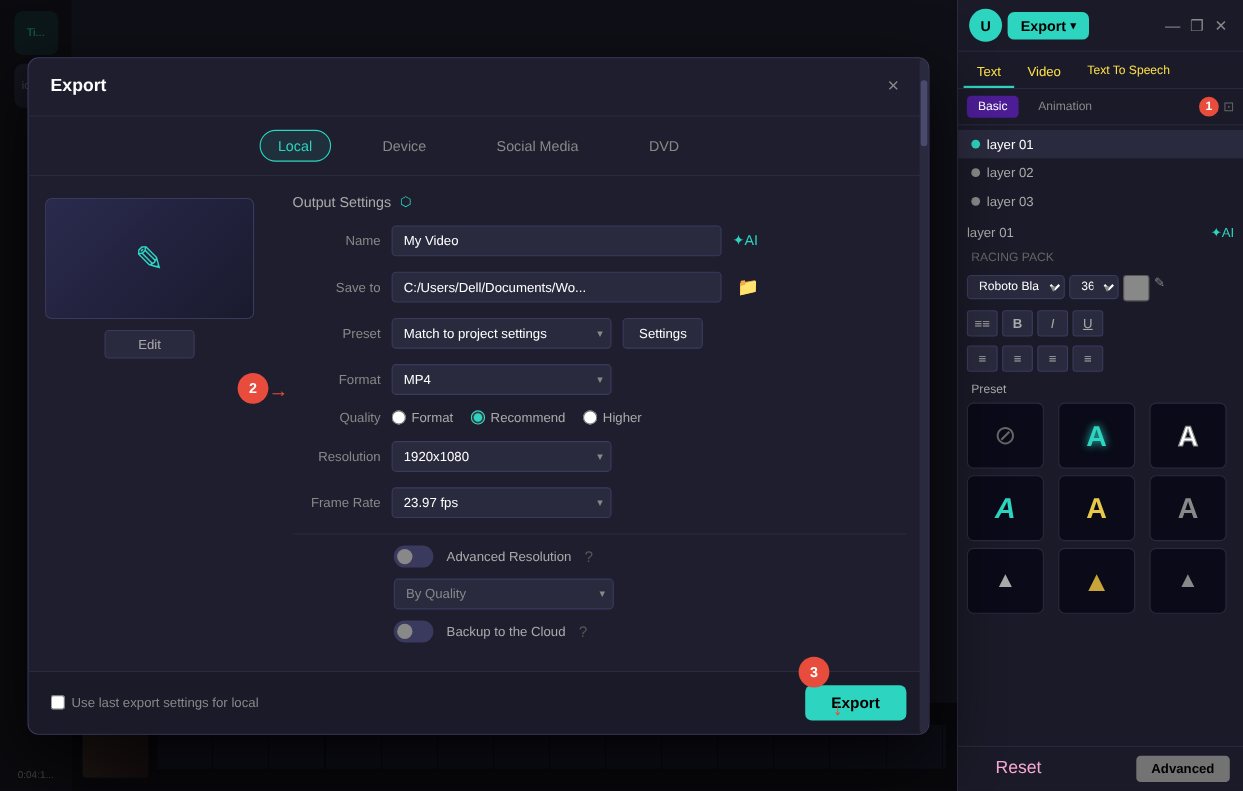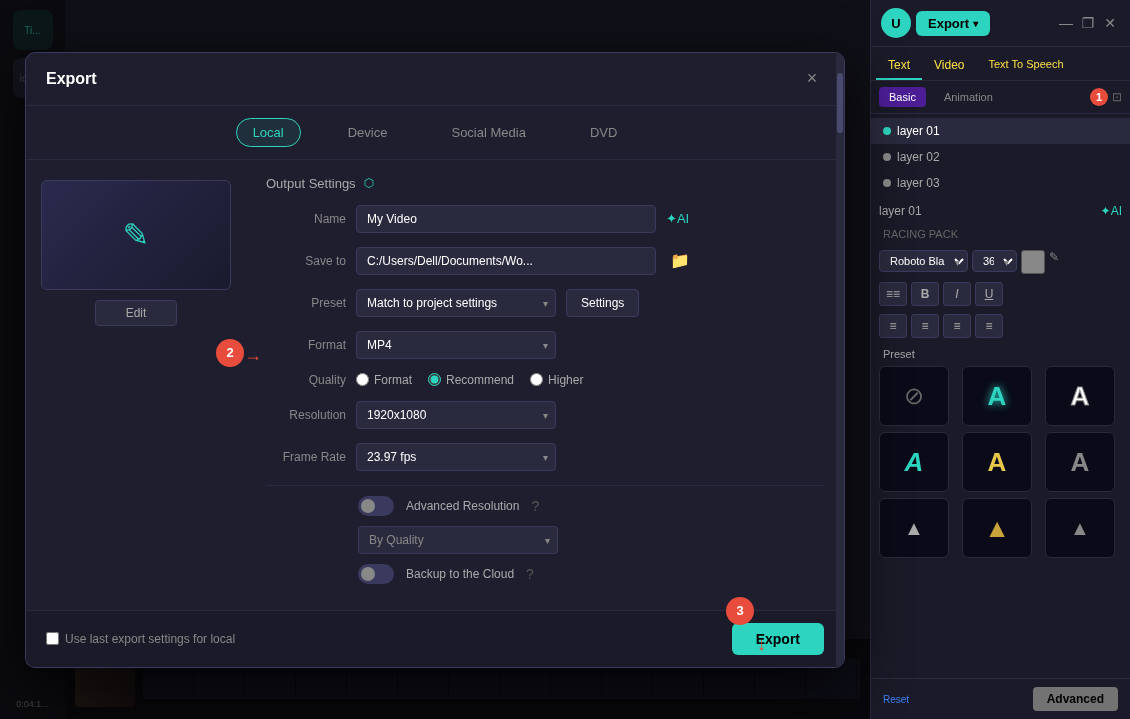--- a/index.html
+++ b/index.html
@@ -278,25 +278,26 @@
     .bottom-action-row {
       display: flex;
       justify-content: space-between;
       align-items: center;
       padding: 8px 12px;
       margin-top: auto;
       border-top: 1px solid #2a2a3e;
     }
 
     .reset-btn {
-      color: #3b82f6;
-      font-size: 10px;
+      color: #f9a8d4;
+      font-size: 16px;
       background: none;
       border: none;
       cursor: pointer;
+      margin-left: 22px;
     }
 
     .advanced-btn {
       background: #737373;
       color: #000;
       border: none;
       border-radius: 4px;
       padding: 5px 14px;
       font-size: 12px;
       font-weight: 600;

